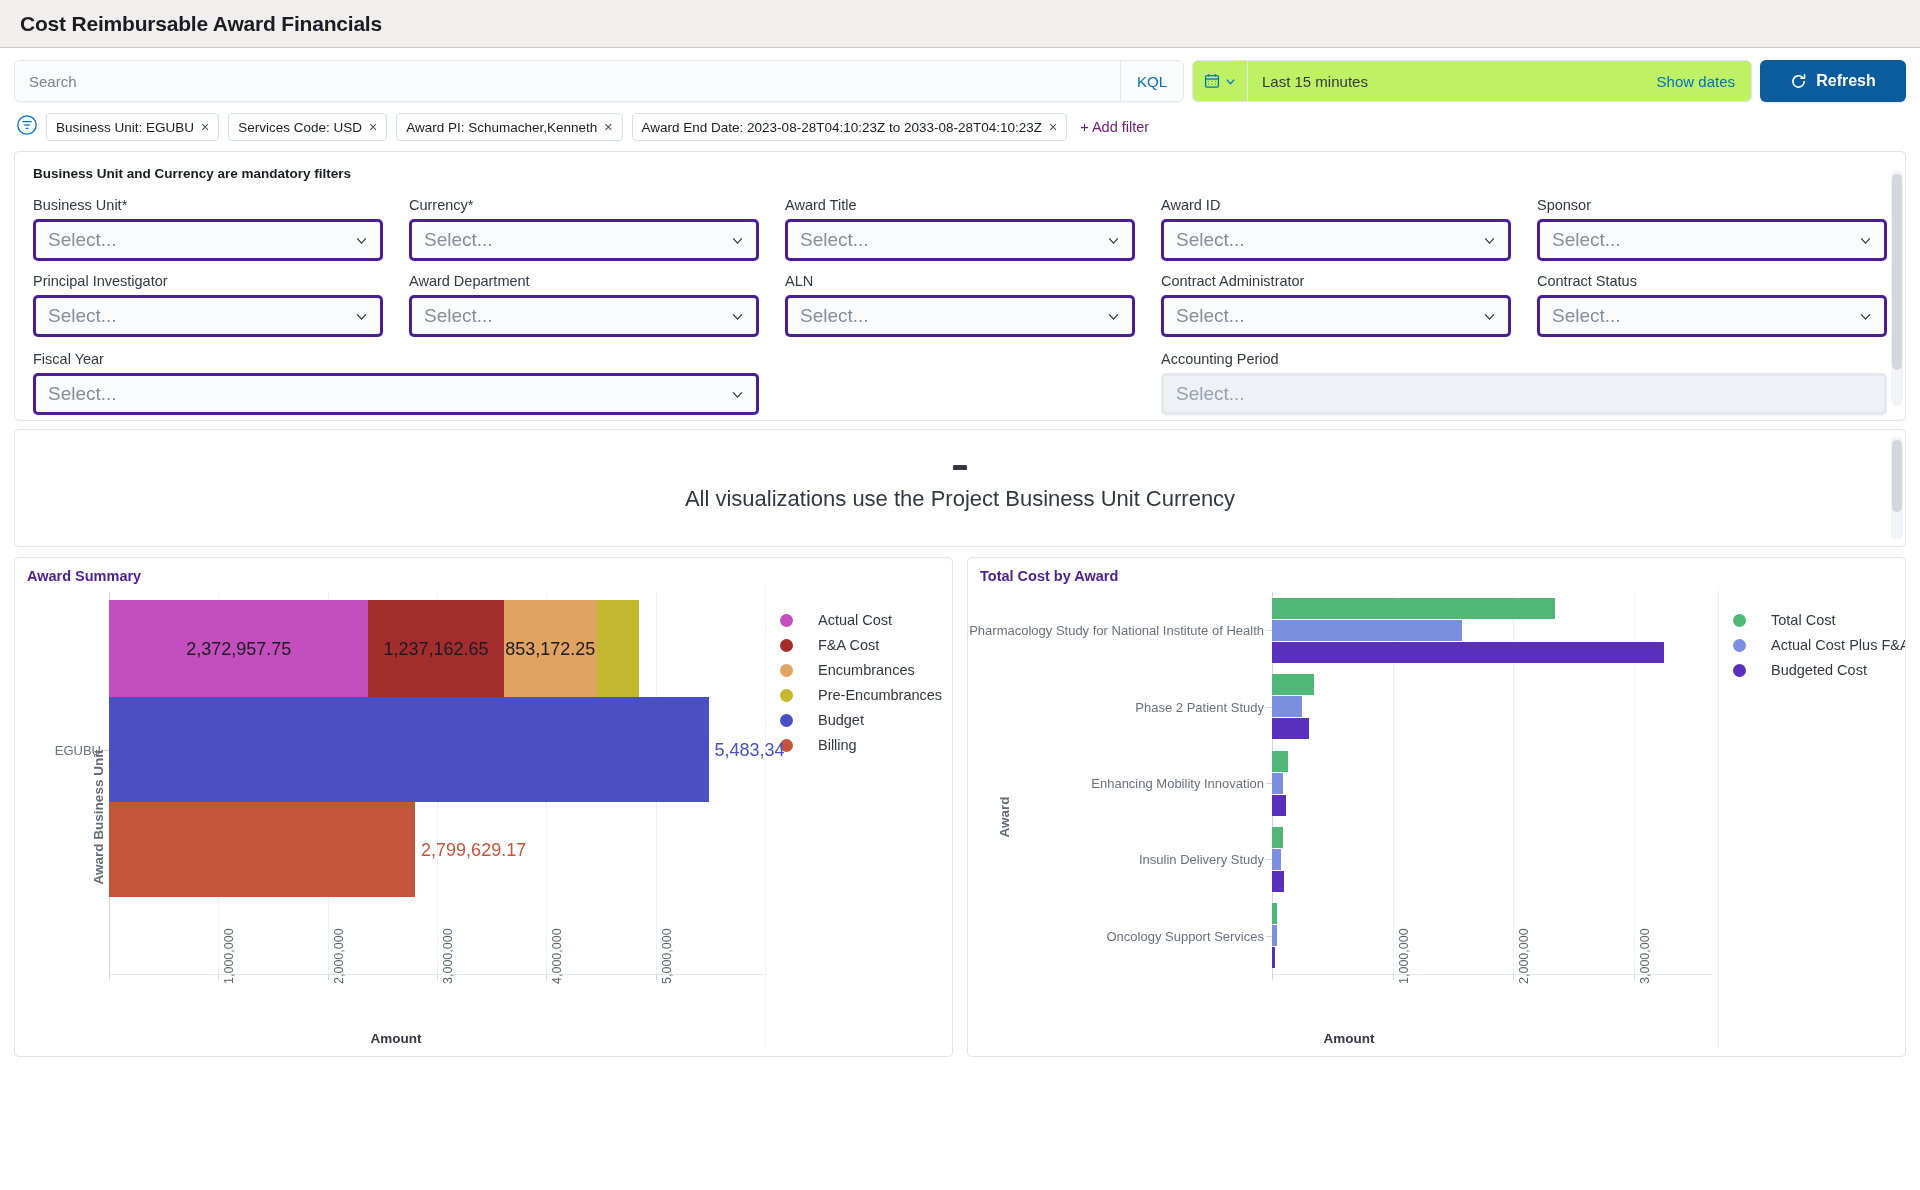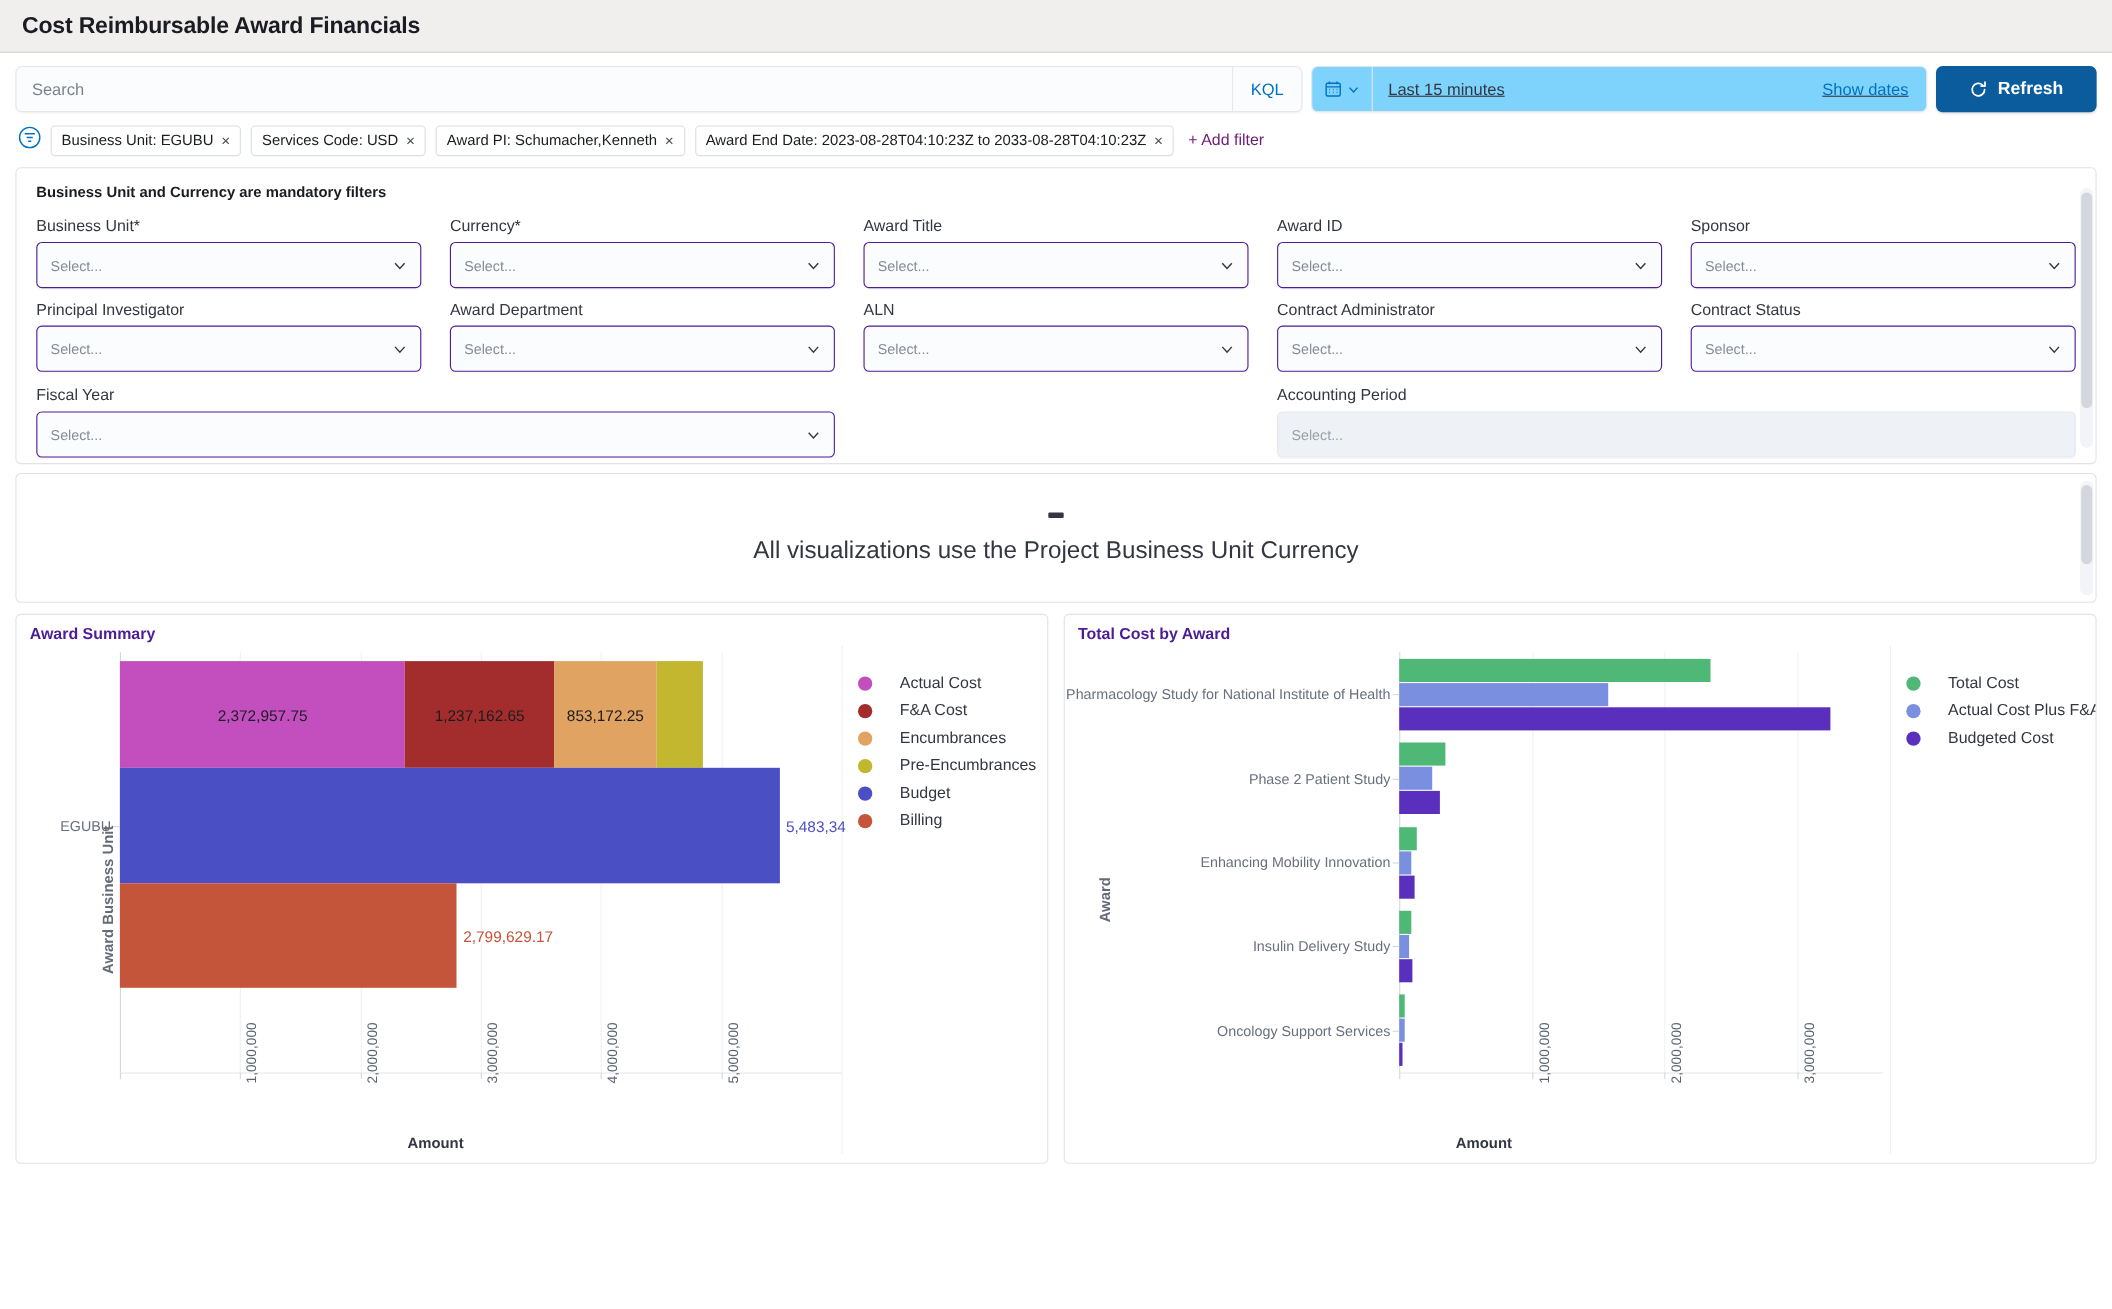--- a/index.html
+++ b/index.html
@@ -38,24 +38,23 @@
   }
   .search-input::placeholder{ color:#7d838f; }
   .kql-btn{
     display:flex; align-items:center; padding:0 16px;
     border-left:1px solid #e6e8ee;
     color:#0071c2; font-size:15px; cursor:pointer; white-space:nowrap;
   }
 
   .date-shell{
     display:flex; align-items:stretch;
-    background:#7dd3fc; border:1px solid #e3e6ec; border-radius:6px;
+    background:#bef264; border:1px solid #e3e6ec; border-radius:6px;
     height:42px; width:560px;
     box-shadow:0 1px 1px rgba(0,0,0,.03);
-    text-decoration:underline;
   }
   .cal-btn{
     display:flex; align-items:center; gap:5px; padding:0 11px;
     border-right:1px solid #e6e8ee; cursor:pointer;
   }
   .cal-icon{ width:16px; height:16px; display:block; }
   .chev{ width:11px; height:11px; display:block; }
   .date-text{
     flex:1 1 auto; display:flex; align-items:center; padding:0 14px;
     font-size:15px; color:#343741; white-space:nowrap; overflow:hidden;
@@ -94,23 +93,23 @@
     margin:0 14px; border:1px solid #e1e3e8; border-radius:5px;
     background:#fff; position:relative;
   }
   .controls-panel{ height:270px; padding:12px 18px 0 18px; overflow:hidden; }
   .mandatory-note{ font-size:13.5px; font-weight:bold; color:#1a1c21; margin:2px 0 16px 0; }
   .ctrl-grid{
     display:grid; grid-template-columns:repeat(5, 1fr); column-gap:26px; row-gap:12px;
   }
   .ctrl-label{ font-size:14.5px; color:#343741; margin-bottom:6px; }
   .ctrl-select{
-    height:42px; border:1px solid #4c1d95; border-radius:5px;
+    height:42px; border:3px solid #4c1d95; border-radius:5px;
     background:#fbfcfd; display:flex; align-items:center;
-    padding:0 12px; font-size:13px; color:#868c98;
+    padding:0 12px; font-size:19px; color:#868c98;
     box-shadow:0 1px 1px rgba(0,0,0,.03); cursor:pointer;
   }
   .ctrl-select .chevd{ margin-left:auto; width:13px; height:13px; }
   .ctrl-select.disabled{ background:#eef1f6; border-color:#e4e7ed; color:#9aa1ad; }
 
   .row3{ display:grid; grid-template-columns:repeat(5,1fr); column-gap:26px; margin-top:14px; }
   .span2{ grid-column:span 2; }
 
   
   .text-panel{
@@ -167,21 +166,21 @@
     font-size:12.5px; color:#5a6572; white-space:nowrap;
     transform:rotate(-90deg); transform-origin:left top;
   }
   .gridline{ position:absolute; top:0; bottom:0; width:1px; background:#f0f1f4; }
   .baseline{ position:absolute; left:0; right:0; height:1px; background:#e7e8ec; }
   .tickmark{ position:absolute; width:1px; height:6px; background:#d3d6dd; }
   .axis-spine{ position:absolute; width:1px; background:#d3d6dd; }
 
   .bar{ position:absolute; }
   .bar-label{
-    position:absolute; font-size:14px; white-space:nowrap;
+    position:absolute; font-size:18px; white-space:nowrap;
     transform:translateY(-50%);
   }
 </style>
 </head>
 <body>
 
 <div class="titlebar">
   <div class="title">Cost Reimbursable Award Financials</div>
 </div>
 

